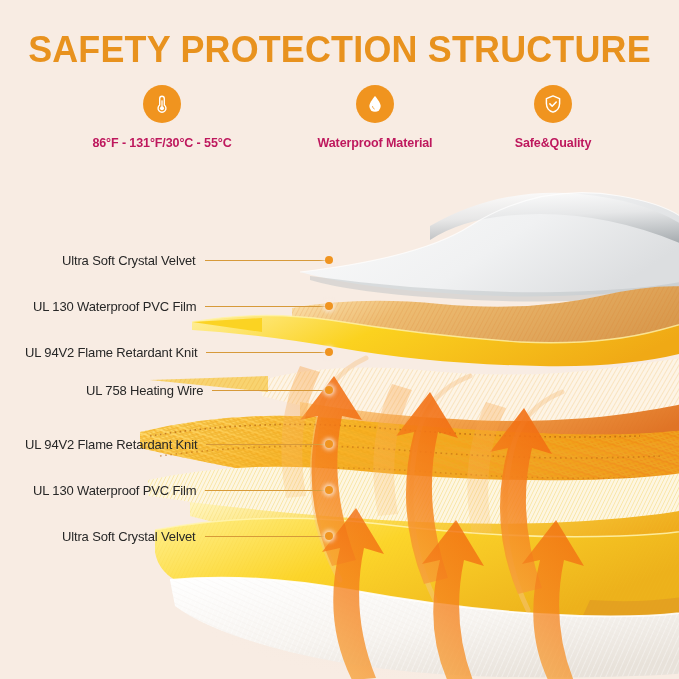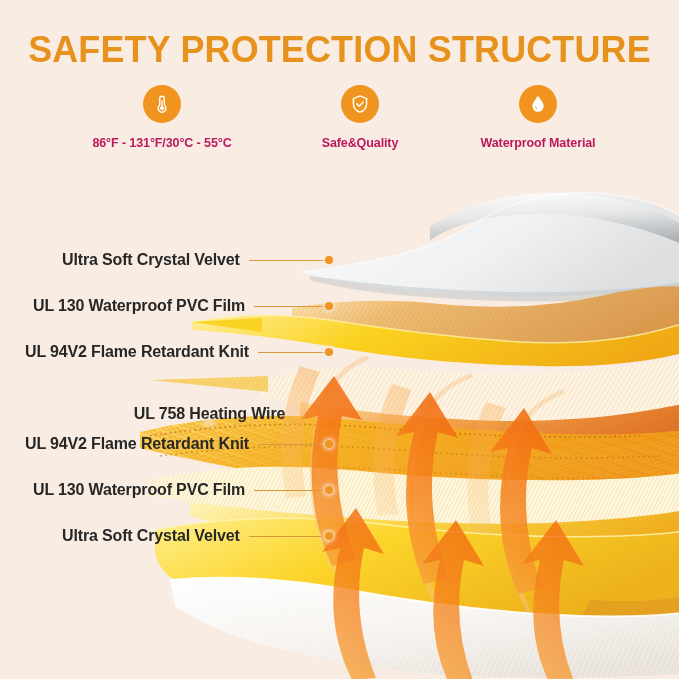--- a/index.html
+++ b/index.html
@@ -92,22 +92,22 @@
     width: 679px;
     height: 499px;
   }
   .callout {
     position: absolute;
     height: 18px;
     display: flex;
     align-items: center;
   }
   .callout-text {
-    font-size: 16px;
-    font-weight: bold;
+    font-size: 13px;
+    font-weight: normal;
     color: #272727;
     white-space: nowrap;
     text-align: right;
     letter-spacing: -0.15px;
   }
   .callout-line {
     height: 1px;
     background: #d79a3a;
     margin-left: 9px;
   }
@@ -135,40 +135,40 @@
         <div class="feature-icon">
           <svg width="22" height="22" viewBox="0 0 24 24" aria-hidden="true">
             <path d="M12 3.6a2.5 2.5 0 0 0-2.5 2.5v7.05a4.3 4.3 0 1 0 5 0V6.1A2.5 2.5 0 0 0 12 3.6z" fill="none" stroke="#ffffff" stroke-width="1.5"></path>
             <circle cx="12" cy="16.6" r="2.2" fill="#ffffff"></circle>
             <rect x="11.3" y="8" width="1.4" height="7.2" fill="#ffffff"></rect>
           </svg>
         </div>
         <div class="feature-label">86°F - 131°F/30°C - 55°C</div>
       </div>
 
+      <div class="feature f2">
+        <div class="feature-icon">
+          <svg width="22" height="22" viewBox="0 0 24 24" aria-hidden="true">
+            <path d="M12 3.2c0 0-6.2 7-6.2 11.1A6.2 6.2 0 0 0 12 20.5a6.2 6.2 0 0 0 6.2-6.2C18.2 10.2 12 3.2 12 3.2z" fill="#ffffff"></path>
+            <path d="M9.2 14.6a3.2 3.2 0 0 0 2.1 2.9" fill="none" stroke="#f0941f" stroke-width="0.9" stroke-linecap="round" opacity="0.85"></path>
+          </svg>
+        </div>
+        <div class="feature-label">Waterproof Material</div>
+      </div>
+
       <div class="feature f3">
         <div class="feature-icon">
           <svg width="22" height="22" viewBox="0 0 24 24" aria-hidden="true">
             <path d="M12 3.2 4.8 6.1v5.4c0 4.4 3 8.2 7.2 9.4 4.2-1.2 7.2-5 7.2-9.4V6.1L12 3.2z" fill="none" stroke="#ffffff" stroke-width="1.6" stroke-linejoin="round"></path>
             <path d="M8.6 11.9l2.5 2.5 4.4-4.6" fill="none" stroke="#ffffff" stroke-width="1.7" stroke-linecap="round" stroke-linejoin="round"></path>
           </svg>
         </div>
         <div class="feature-label">Safe&amp;Quality</div>
       </div>
 
-      <div class="feature f2">
-        <div class="feature-icon">
-          <svg width="22" height="22" viewBox="0 0 24 24" aria-hidden="true">
-            <path d="M12 3.2c0 0-6.2 7-6.2 11.1A6.2 6.2 0 0 0 12 20.5a6.2 6.2 0 0 0 6.2-6.2C18.2 10.2 12 3.2 12 3.2z" fill="#ffffff"></path>
-            <path d="M9.2 14.6a3.2 3.2 0 0 0 2.1 2.9" fill="none" stroke="#f0941f" stroke-width="0.9" stroke-linecap="round" opacity="0.85"></path>
-          </svg>
-        </div>
-        <div class="feature-label">Waterproof Material</div>
-      </div>
-
     </div>
   </div>
 
   <div id="illustration">
     <svg id="illo-svg" width="679" height="499" viewBox="0 0 679 499" aria-hidden="true">
       <defs>
 
         <pattern id="hatchFine" width="4" height="4" patternUnits="userSpaceOnUse" patternTransform="rotate(30)">
           <line x1="0" y1="0" x2="0" y2="4" stroke="#e8a020" stroke-width="1.3" opacity="0.55"></line>
         </pattern>
@@ -349,21 +349,21 @@
       <span class="callout-line" style="flex:1;"></span>
       <span class="callout-dot"></span>
     </div>
 
     <div class="callout" style="left:25px; top:163px; width:308px;">
       <span class="callout-text">UL 94V2 Flame Retardant Knit</span>
       <span class="callout-line" style="flex:1;"></span>
       <span class="callout-dot"></span>
     </div>
 
-    <div class="callout" style="left:86px; top:225px; width:247px;flex-direction:column;">
+    <div class="callout" style="left:86px; top:201px; width:247px;">
       <span class="callout-text">UL 758 Heating Wire</span>
       <span class="callout-line" style="flex:1;"></span>
       <span class="callout-dot"></span>
     </div>
 
     <div class="callout" style="left:25px; top:255px; width:308px;">
       <span class="callout-text">UL 94V2 Flame Retardant Knit</span>
       <span class="callout-line" style="flex:1;"></span>
       <span class="callout-dot"></span>
     </div>

